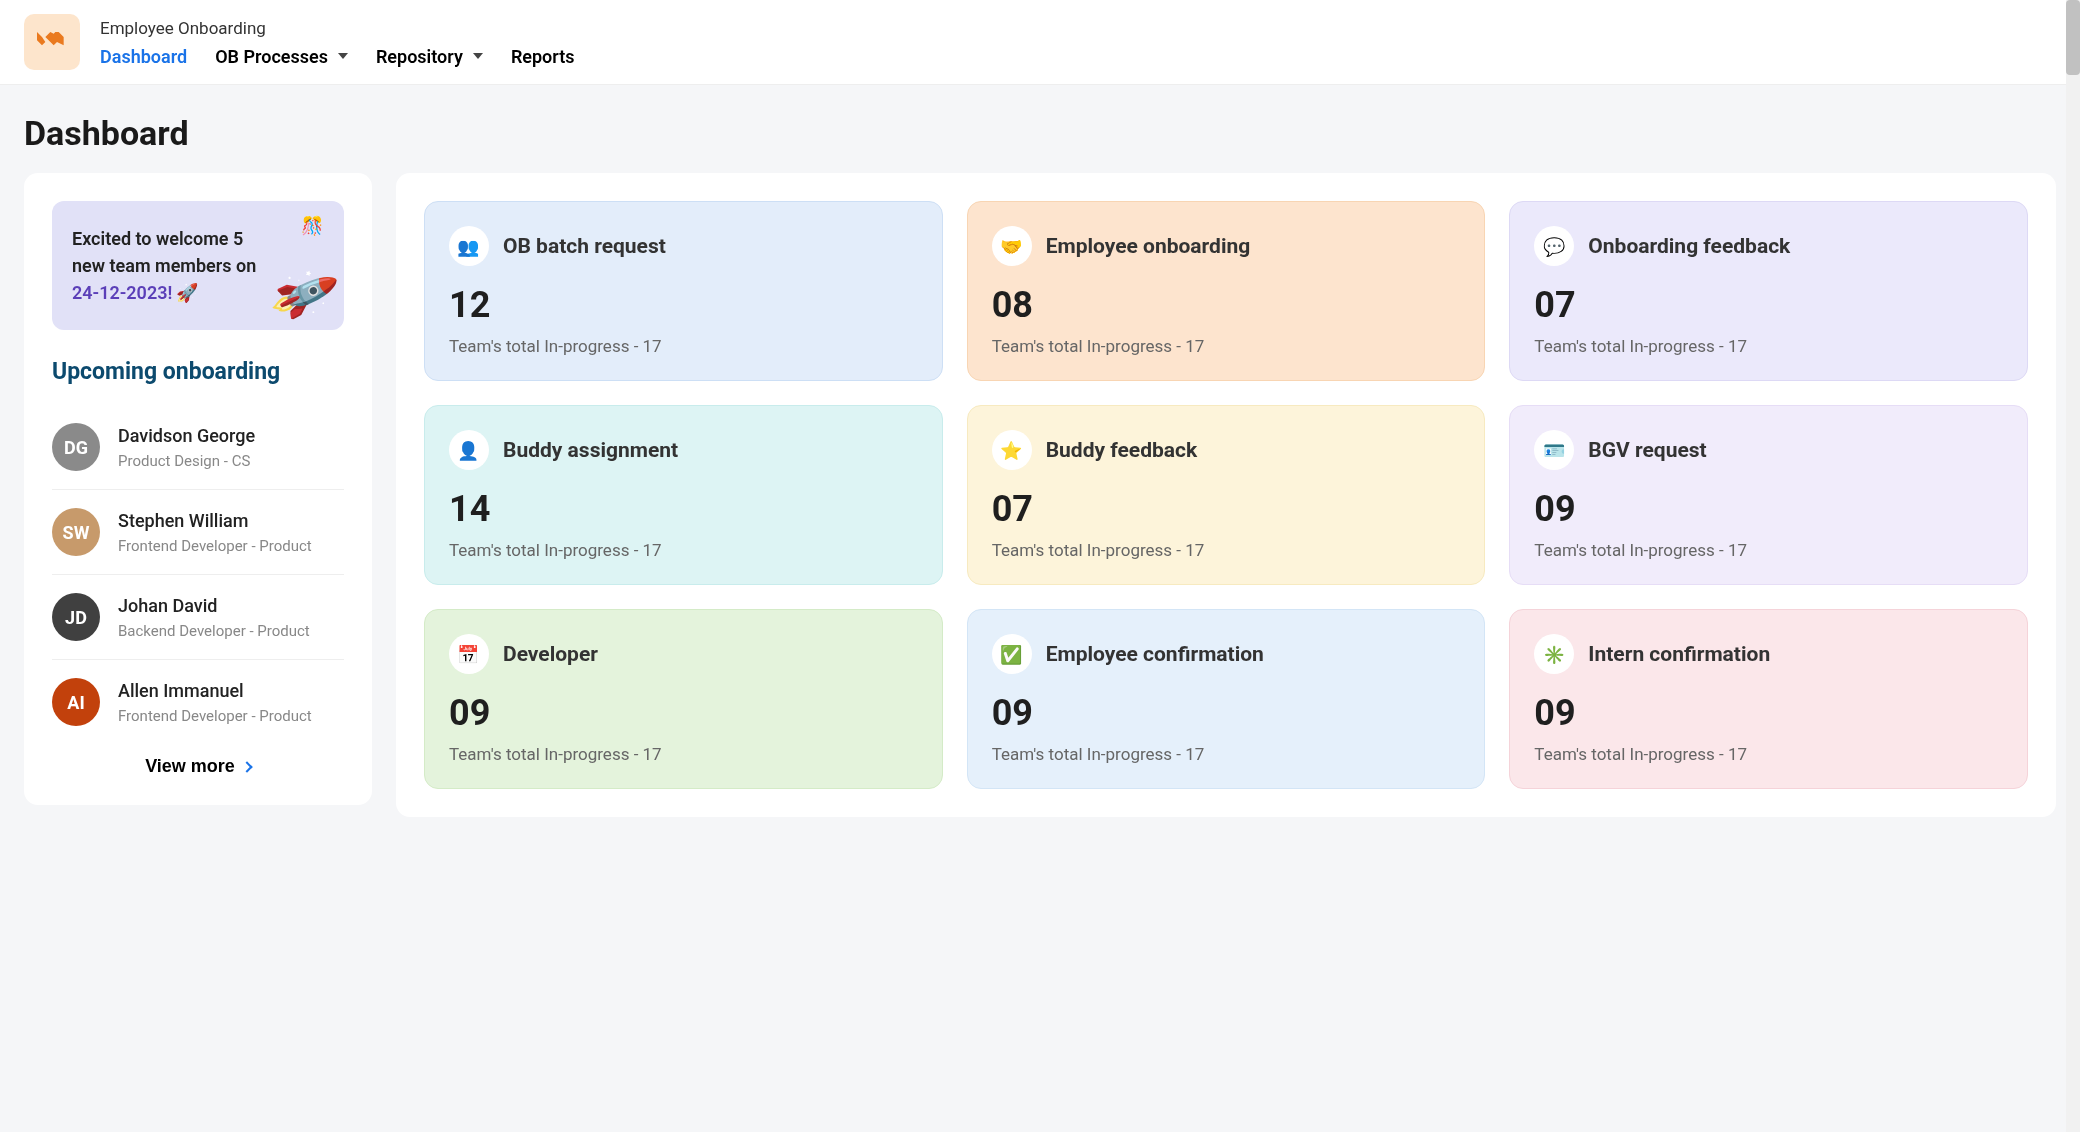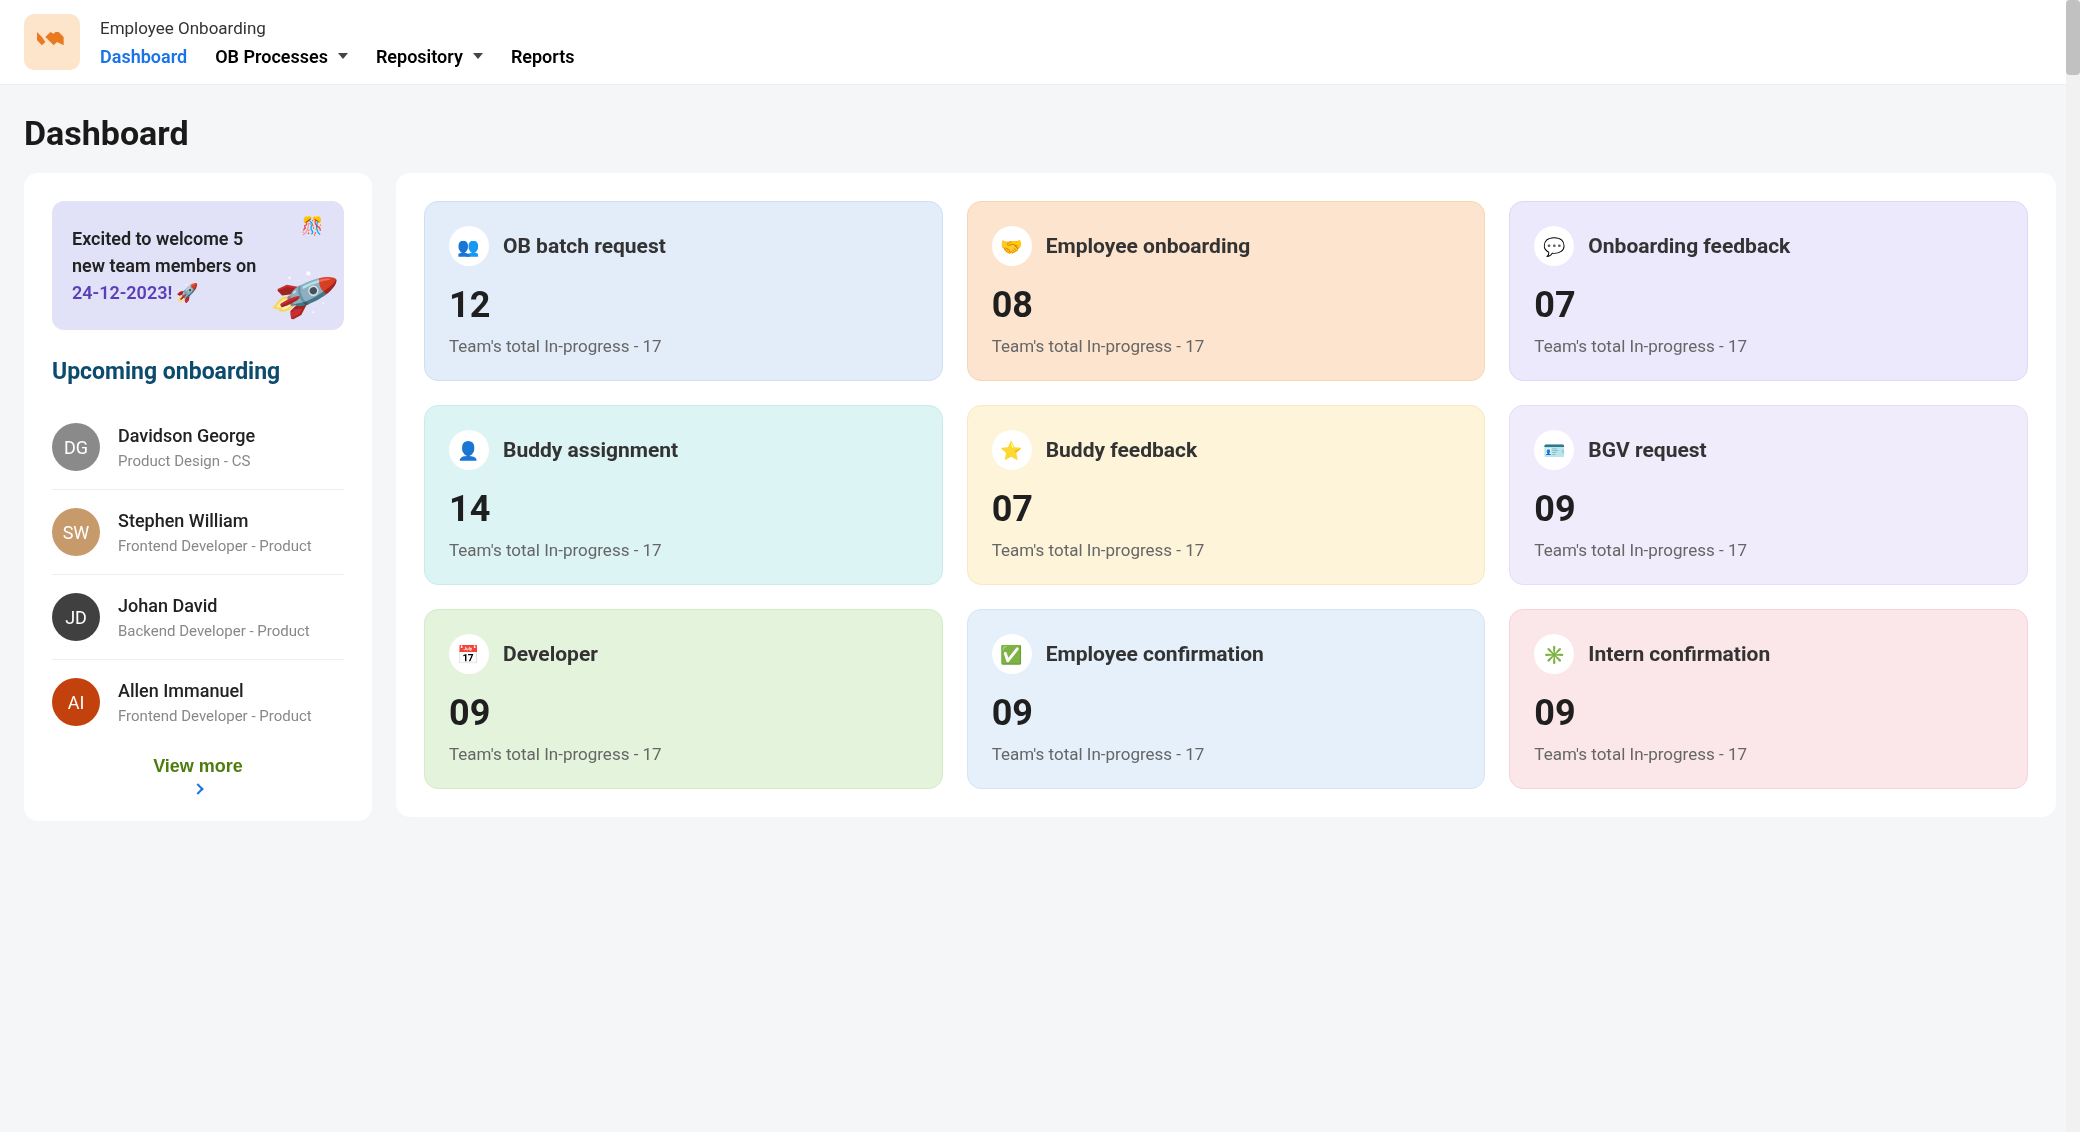--- a/index.html
+++ b/index.html
@@ -24,27 +24,27 @@
 .welcome-text { font-size: 18px; font-weight: 600; line-height: 1.5; color: #222; }
 .welcome-date { color: #5b3fb8; font-weight: 600; }
 .rocket-decor { position: absolute; right: 10px; bottom: 6px; font-size: 48px; transform: rotate(20deg); }
 .decor-dots { position: absolute; right: 20px; top: 14px; font-size: 18px; }
 
 .section-title { font-size: 23px; font-weight: 700; color: #0c4a6e; margin-bottom: 20px; }
 
 .user-list { display: flex; flex-direction: column; }
 .user-item { display: flex; align-items: center; gap: 18px; padding: 18px 0; border-bottom: 1px solid #eee; }
 .user-item:last-of-type { border-bottom: none; }
-.avatar { width: 48px; height: 48px; border-radius: 50%; background: #ccc; flex-shrink: 0; display: flex; align-items: center; justify-content: center; font-weight: 400; color: #fff; font-size: 18px; }
+.avatar { width: 48px; height: 48px; border-radius: 50%; background: #ccc; flex-shrink: 0; display: flex; align-items: center; justify-content: center; font-weight: 700; color: #fff; font-size: 18px; }
 .user-info { display: flex; flex-direction: column; gap: 6px; }
 .user-name { font-size: 18px; font-weight: 500; color: #222; }
 .user-role { font-size: 15px; color: #888; }
 
 .view-more { text-align: center; padding-top: 12px; }
-.view-more-btn { color: #4d7c0f; font-size: 18px; font-weight: 600; background: none; border: none; cursor: pointer; display: inline-flex; align-items: center; gap: 8px; flex-direction: column; }
+.view-more-btn { color: #000000; font-size: 18px; font-weight: 600; background: none; border: none; cursor: pointer; display: inline-flex; align-items: center; gap: 8px; }
 .chevron-right { display: inline-block; width: 8px; height: 8px; border-top: 2.5px solid #1a73e8; border-right: 2.5px solid #1a73e8; transform: rotate(45deg); }
 
 .content { flex: 1; background: #fff; border-radius: 14px; padding: 28px; }
 .process-title { font-size: 23px; font-weight: 700; color: #333; margin-bottom: 24px; }
 
 .cards { display: grid; grid-template-columns: repeat(3, 1fr); gap: 24px; }
 .card { border-radius: 14px; padding: 24px; border: 1px solid transparent; }
 .card-head { display: flex; align-items: center; gap: 14px; margin-bottom: 18px; }
 .card-icon { width: 40px; height: 40px; border-radius: 50%; background: #fff; display: flex; align-items: center; justify-content: center; font-size: 18px; }
 .card-title-text { font-size: 21px; font-weight: 700; color: #333; }

